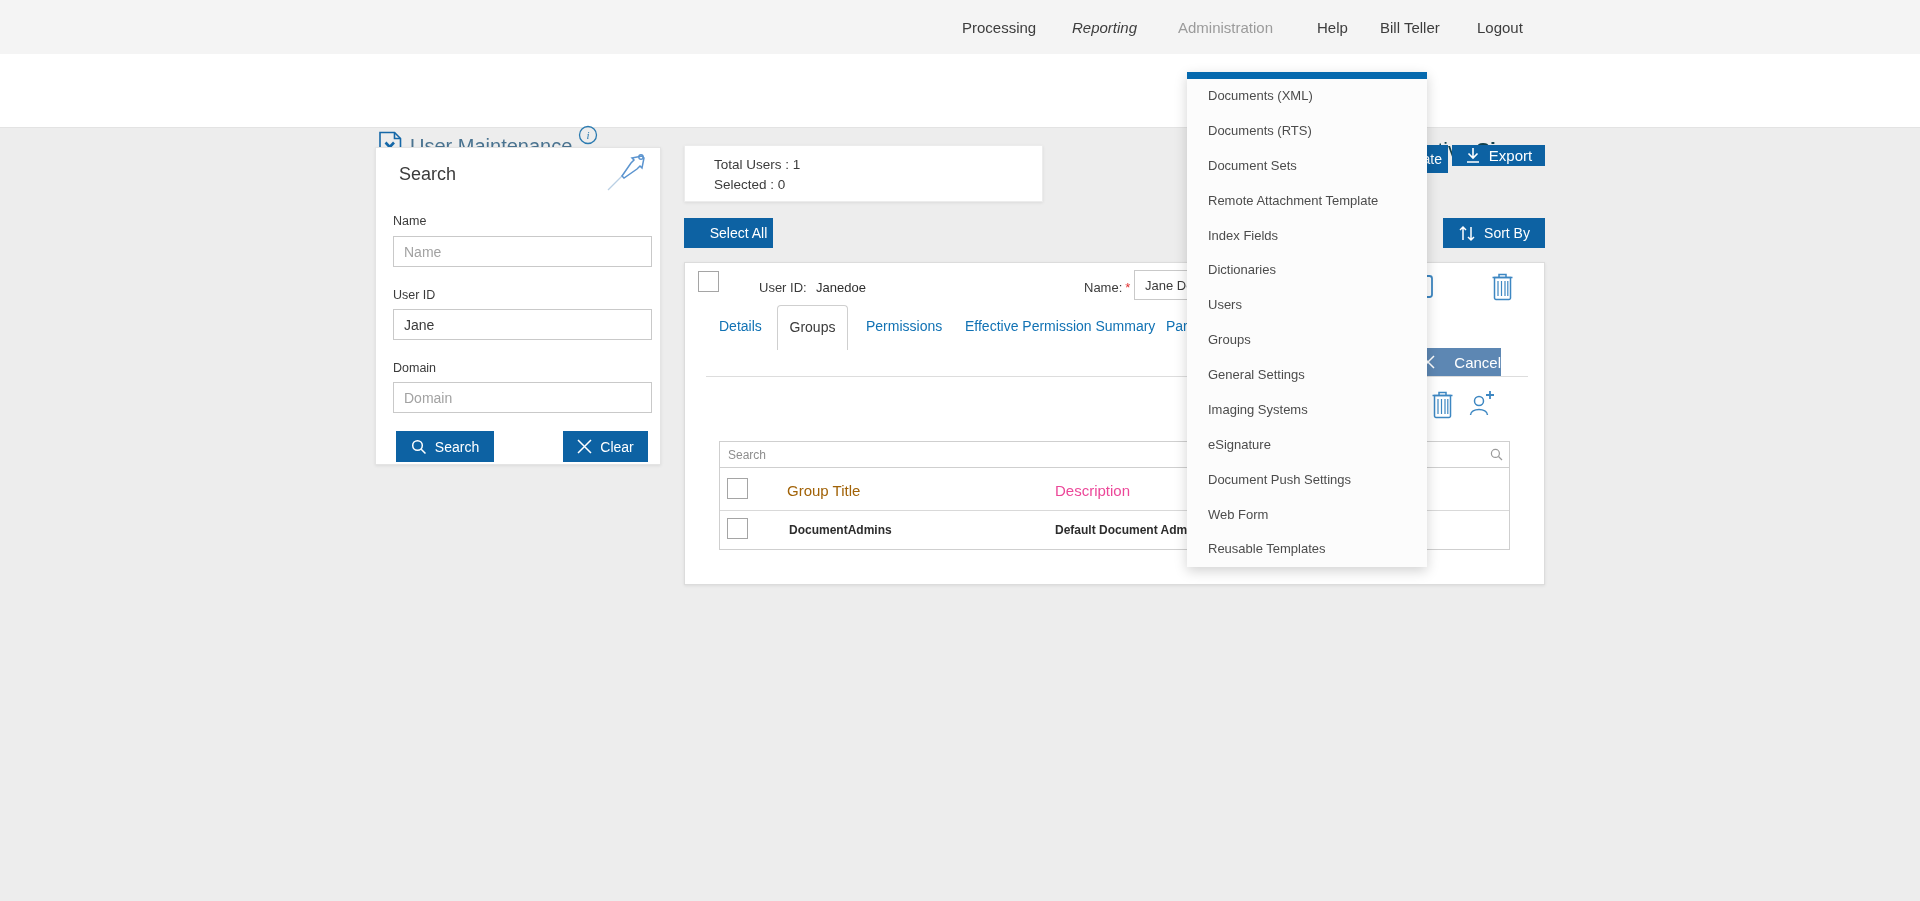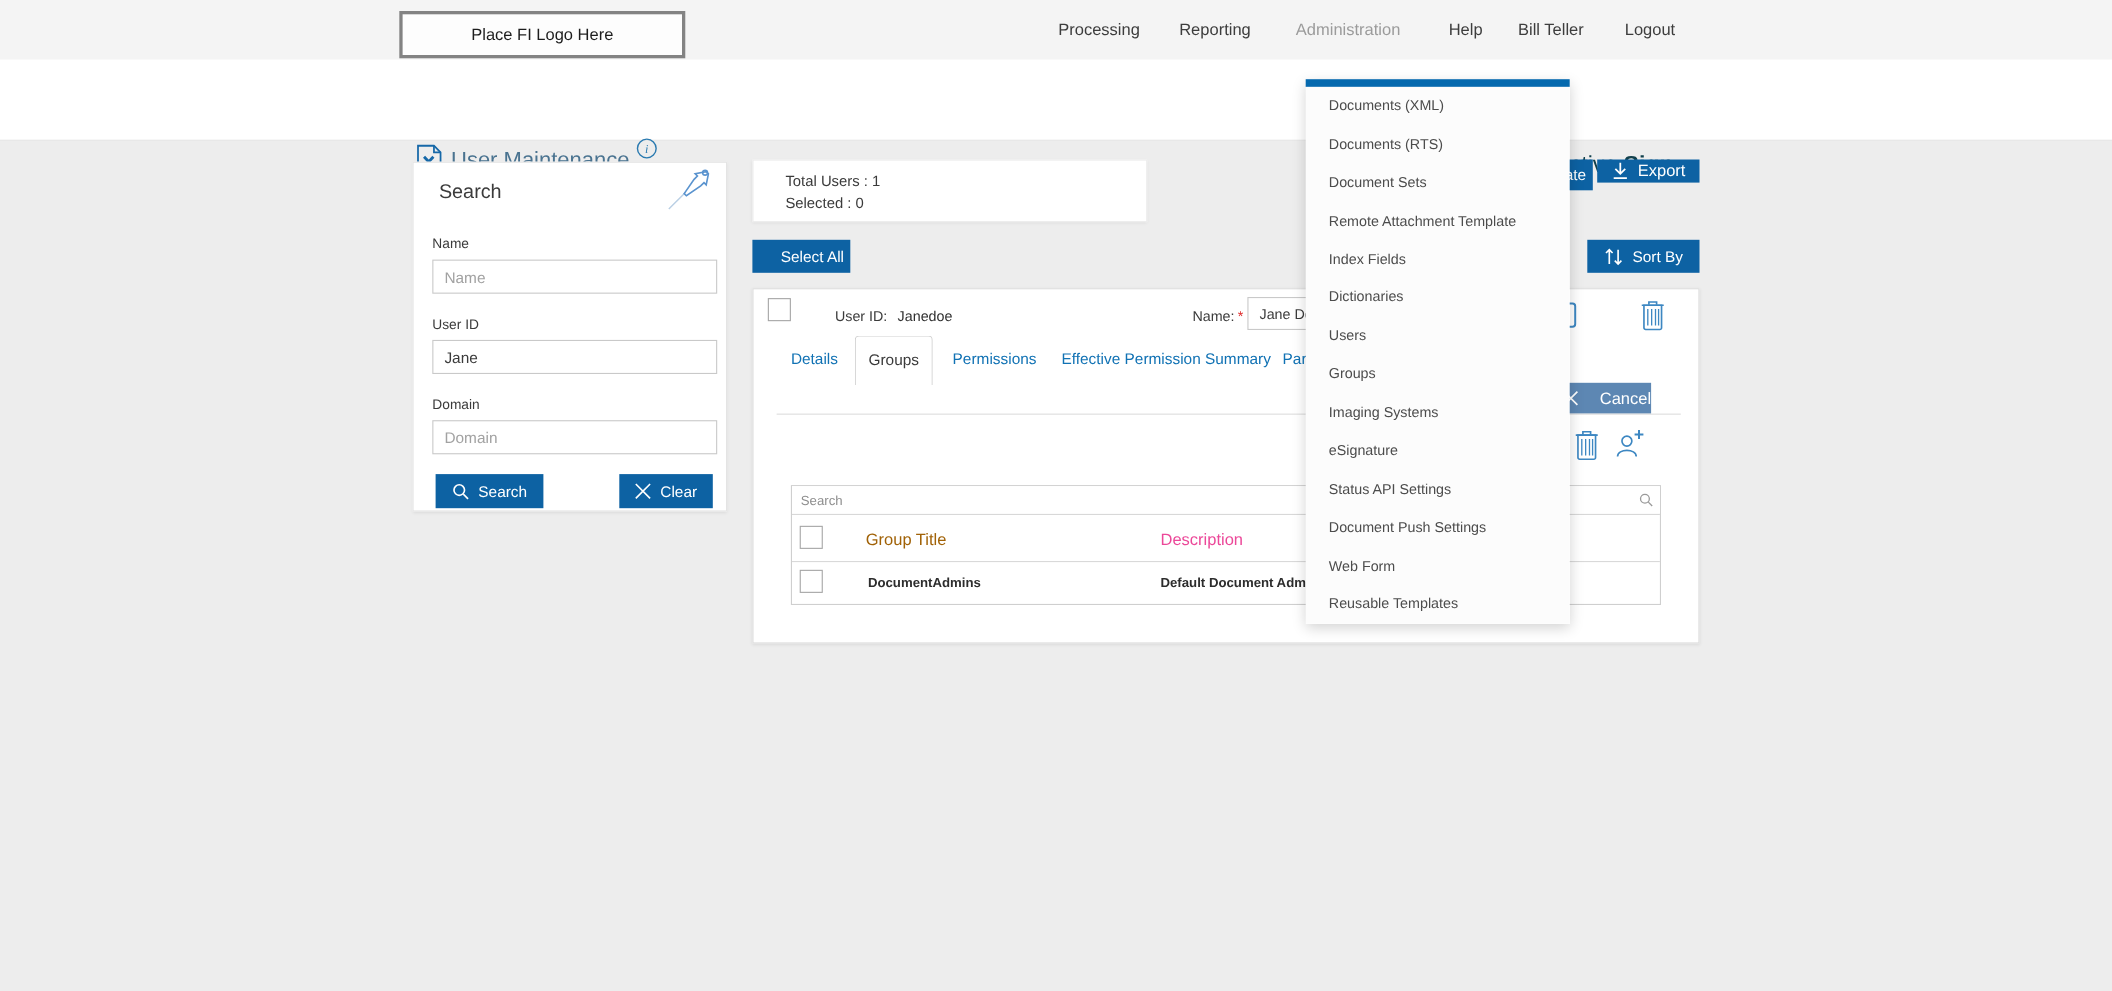--- a/index.html
+++ b/index.html
@@ -92,25 +92,22 @@
              color:#4c4c4c; cursor:pointer; white-space:nowrap; }
 
   svg { display:block; }
 </style>
 </head>
 <body>
 
 <div id="app">
 
   <div class="topbar">
-    <div class="logo-box">
-      <span>Place FI Logo Here</span>
-    </div>
     <span class="nav-item" style="left:962px;">Processing</span>
-    <span class="nav-item" style="left:1072px;">Reporting</span>
+    <span class="nav-item" style="left:1072px;font-style:italic;">Reporting</span>
     <span class="nav-item dim" style="left:1178px;">Administration</span>
     <span class="nav-item" style="left:1317px;">Help</span>
     <span class="nav-item" style="left:1380px;">Bill Teller</span>
     <span class="nav-item" style="left:1477px;">Logout</span>
   </div>
 
   <div class="header">
     <span class="title-icon">
       <svg width="24" height="29" viewBox="0 0 24 29" fill="none" stroke="#1668a8" stroke-width="1.6">
         <path d="M2 1.5 h14.5 l6 6 V27.5 H2 Z"></path>
@@ -273,22 +270,22 @@
     <div class="dd-bar"></div>
     <div class="dd-panel">
       <div class="dd-item">Documents (XML)</div>
       <div class="dd-item">Documents (RTS)</div>
       <div class="dd-item">Document Sets</div>
       <div class="dd-item">Remote Attachment Template</div>
       <div class="dd-item">Index Fields</div>
       <div class="dd-item">Dictionaries</div>
       <div class="dd-item">Users</div>
       <div class="dd-item">Groups</div>
+      <div class="dd-item">General Settings</div>
       <div class="dd-item">Imaging Systems</div>
       <div class="dd-item">eSignature</div>
-      <div class="dd-item">Status API Settings</div>
       <div class="dd-item">Document Push Settings</div>
       <div class="dd-item">Web Form</div>
       <div class="dd-item">Reusable Templates</div>
     </div>
   </div>
 
 </div>
 
 </body></html>

